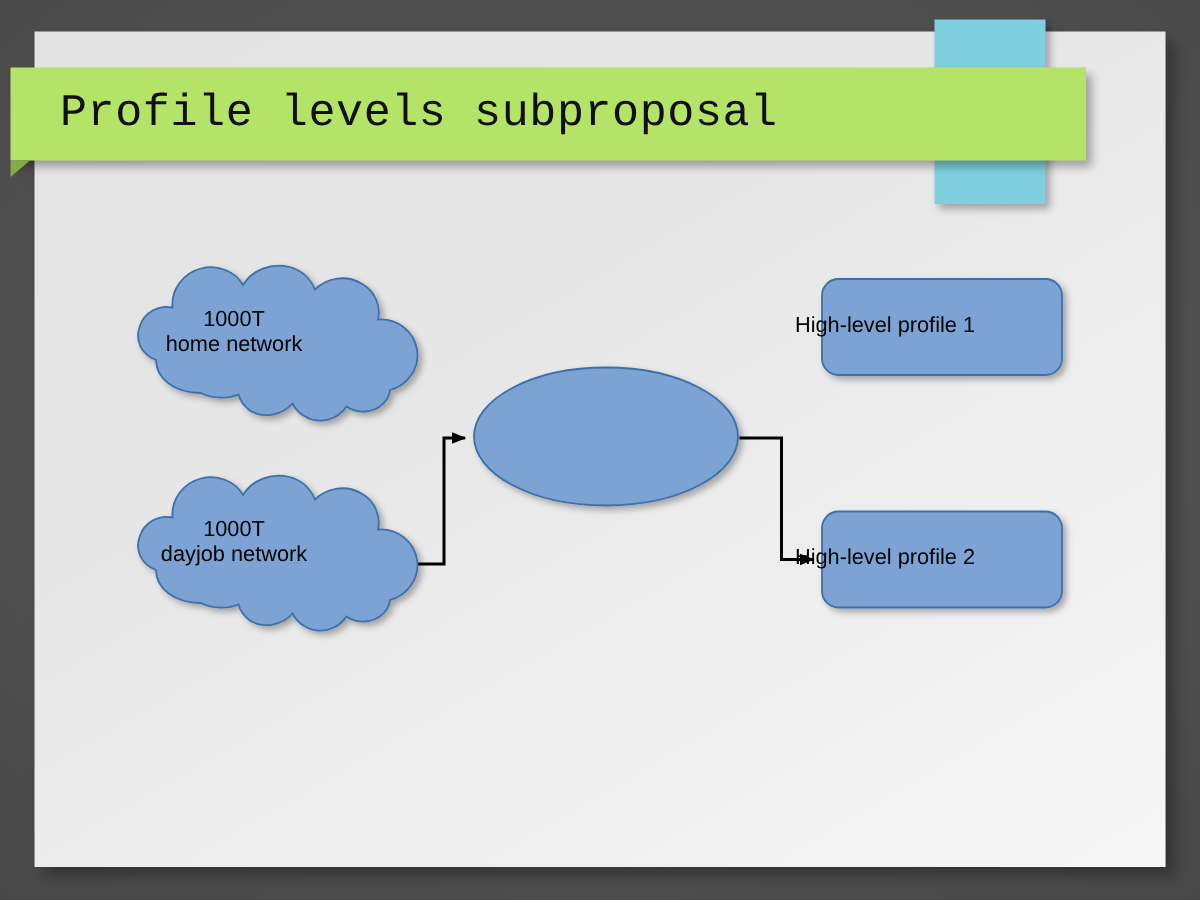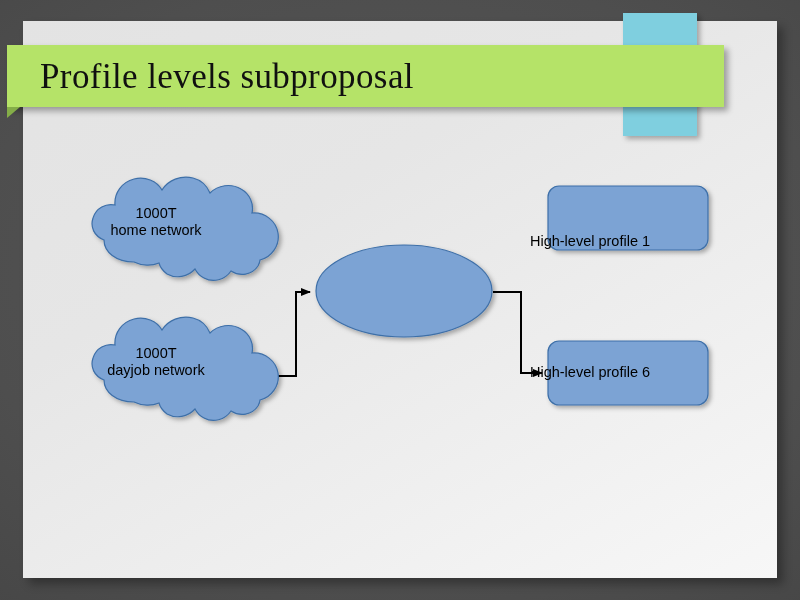--- a/index.html
+++ b/index.html
@@ -58,22 +58,22 @@
   .title-fold {
     position: absolute;
     left: 7px;
     top: 107px;
     width: 0;
     height: 0;
     border-left: 13px solid #84ad48;
     border-bottom: 11px solid transparent;
   }
   .title-text {
-    font-family: Liberation Serif, serif;
-    font-size: 35px;
+    font-family: Liberation Mono, monospace;
+    font-size: 30px;
     font-stretch: condensed;
     color: #101010;
     letter-spacing: 0.4px;
     padding-left: 33px;
     line-height: 1;
     white-space: nowrap;
   }
 
   
   #diagram {
@@ -185,18 +185,18 @@
       </g>
     </svg>
 
     <div class="shape-label" style="left:65px; top:205px; width:182px;">1000T
 home network</div>
 
     <div class="shape-label" style="left:65px; top:345px; width:182px;">1000T
 dayjob network</div>
 
 
-    <div class="shape-label" style="left:510px; top:209px; width:160px;margin-top:24px;">High-level profile 1</div>
-
-    <div class="shape-label" style="left:510px; top:364px; width:160px;">High-level profile 6</div>
+    <div class="shape-label" style="left:510px; top:209px; width:160px;">High-level profile 1</div>
+
+    <div class="shape-label" style="left:510px; top:364px; width:160px;">High-level profile 2</div>
   </div>
 
 </div>
 
 </body></html>

